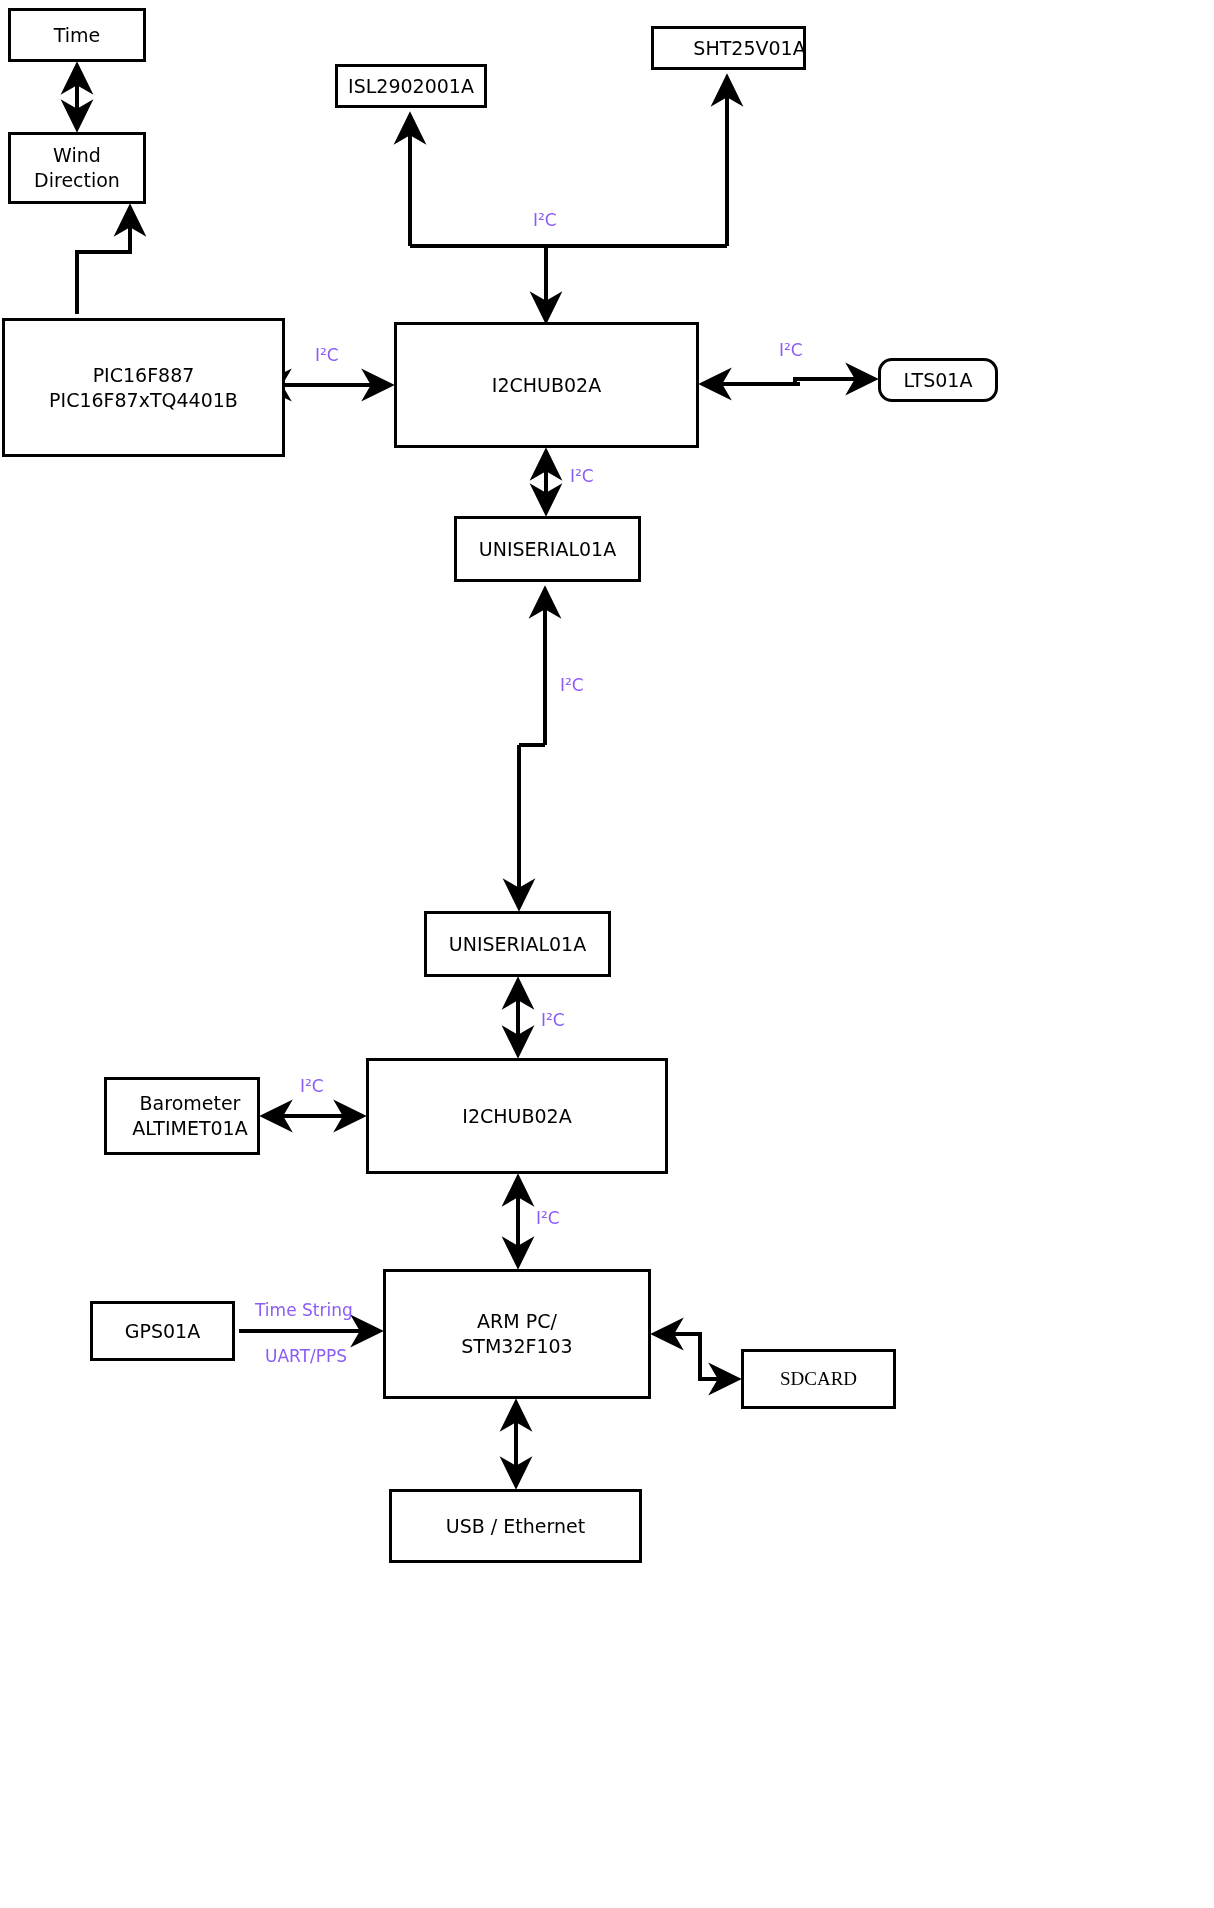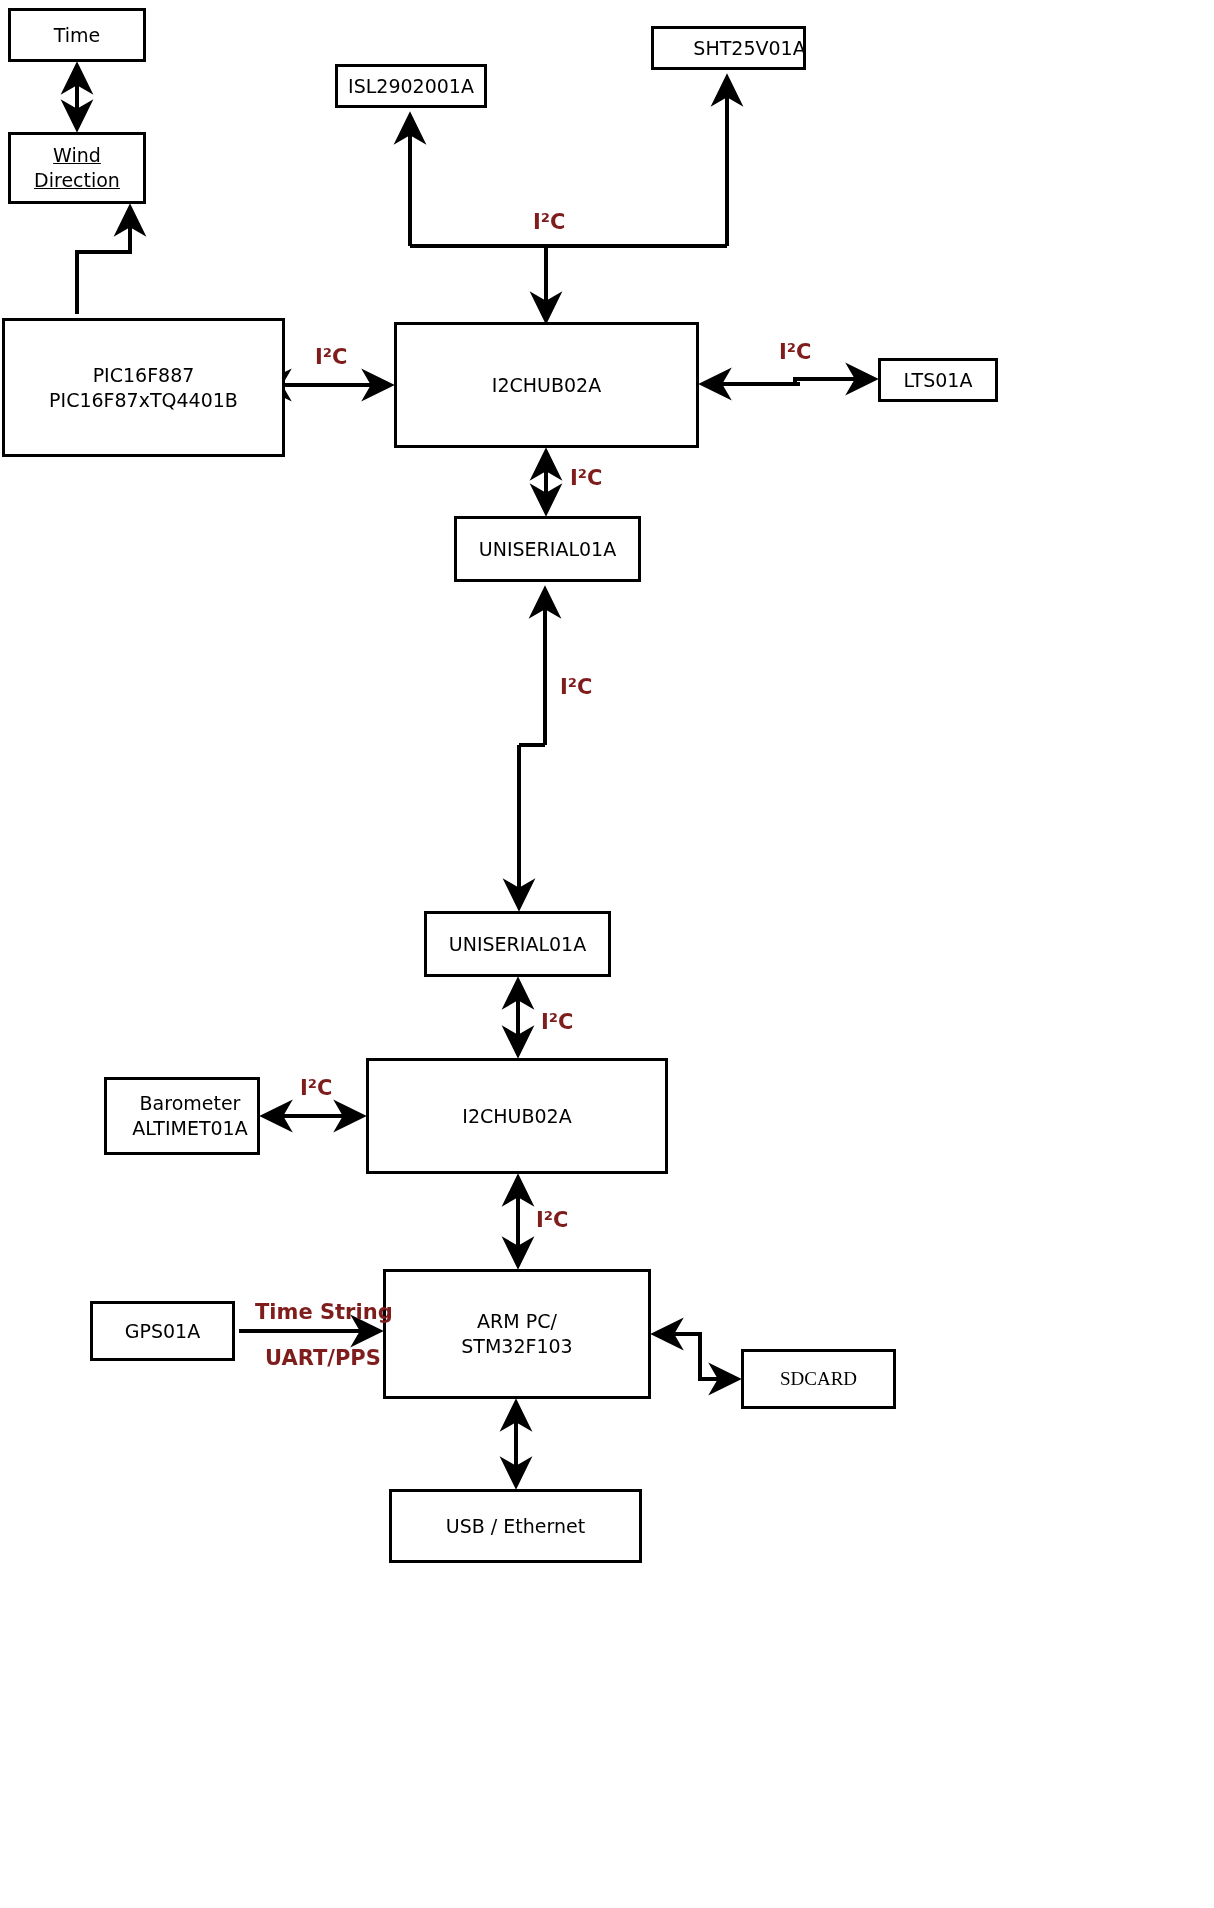--- a/index.html
+++ b/index.html
@@ -25,27 +25,26 @@
     justify-content: center;
     text-align: center;
     color: #000000;
     font-size: 19px;
     line-height: 1.3;
     white-space: pre-line;
     z-index: 5;
   }
   .edge-label {
     position: absolute;
-    color: #7f1d1d;
-    font-size: 21px;
+    color: #8b5cf6;
+    font-size: 17px;
     line-height: 1.1;
     white-space: nowrap;
     z-index: 6;
     background: transparent;
-    font-weight: bold;
   }
   #wires {
     position: absolute;
     left: 0;
     top: 0;
     width: 1214px;
     height: 1908px;
     z-index: 2;
     pointer-events: none;
   }
@@ -125,28 +124,28 @@
       <path d="M700,1379 L700,1334 L655,1334" fill="none" stroke="#000" stroke-width="4" marker-end="url(#ah)"></path>
     </g>
 
     <g>
       <line x1="516" y1="1483" x2="516" y2="1403" stroke="#000" stroke-width="4" marker-end="url(#ah)"></line>
       <line x1="516" y1="1407" x2="516" y2="1485" stroke="#000" stroke-width="4" marker-end="url(#ah)"></line>
     </g>
   </svg>
 
   <div class="node" id="n-anemo" style="left: 8px; top: 8px; width: 138px; height: 54px;"><span>Time</span></div>
-  <div class="node" id="n-winddir" style="left: 8px; top: 132px; width: 138px; height: 72px; text-decoration: underline;"><span>Wind
+  <div class="node" id="n-winddir" style="left: 8px; top: 132px; width: 138px; height: 72px;"><span>Wind
 Direction</span></div>
   <div class="node" id="n-pic" style="left: 2px; top: 318px; width: 283px; height: 139px;"><span>PIC16F887
 PIC16F87xTQ4401B</span></div>
   <div class="node" id="n-isl" style="left: 335px; top: 64px; width: 152px; height: 44px;"><span>ISL2902001A</span></div>
   <div class="node" id="n-sht" style="left: 651px; top: 26px; width: 155px; height: 44px; padding-left: 42px;"><span>SHT25V01A</span></div>
   <div class="node" id="n-hubtop" style="left: 394px; top: 322px; width: 305px; height: 126px;"><span>I2CHUB02A</span></div>
-  <div class="node" id="n-lts" style="left: 878px; top: 358px; width: 120px; height: 44px;"><span>LTS01A</span></div>
+  <div class="node" id="n-lts" style="left: 878px; top: 358px; width: 120px; height: 44px; border-radius: 14px;"><span>LTS01A</span></div>
   <div class="node" id="n-unitop" style="left: 454px; top: 516px; width: 187px; height: 66px;"><span>UNISERIAL01A</span></div>
   <div class="node" id="n-unibot" style="left: 424px; top: 911px; width: 187px; height: 66px;"><span>UNISERIAL01A</span></div>
   <div class="node" id="n-hubbot" style="left: 366px; top: 1058px; width: 302px; height: 116px;"><span>I2CHUB02A</span></div>
   <div class="node" id="n-baro" style="left: 104px; top: 1077px; width: 156px; height: 78px; padding-left: 16px;"><span>Barometer
 ALTIMET01A</span></div>
   <div class="node" id="n-arm" style="left: 383px; top: 1269px; width: 268px; height: 130px;"><span>ARM PC/
 STM32F103</span></div>
   <div class="node" id="n-gps" style="left: 90px; top: 1301px; width: 145px; height: 60px;"><span>GPS01A</span></div>
   <div class="node" id="n-sd" style="left: 741px; top: 1349px; width: 155px; height: 60px; font-family: Liberation Serif, serif;"><span>SDCARD</span></div>
   <div class="node" id="n-usb" style="left: 389px; top: 1489px; width: 253px; height: 74px; text-align: right;"><span>USB / Ethernet</span></div>

